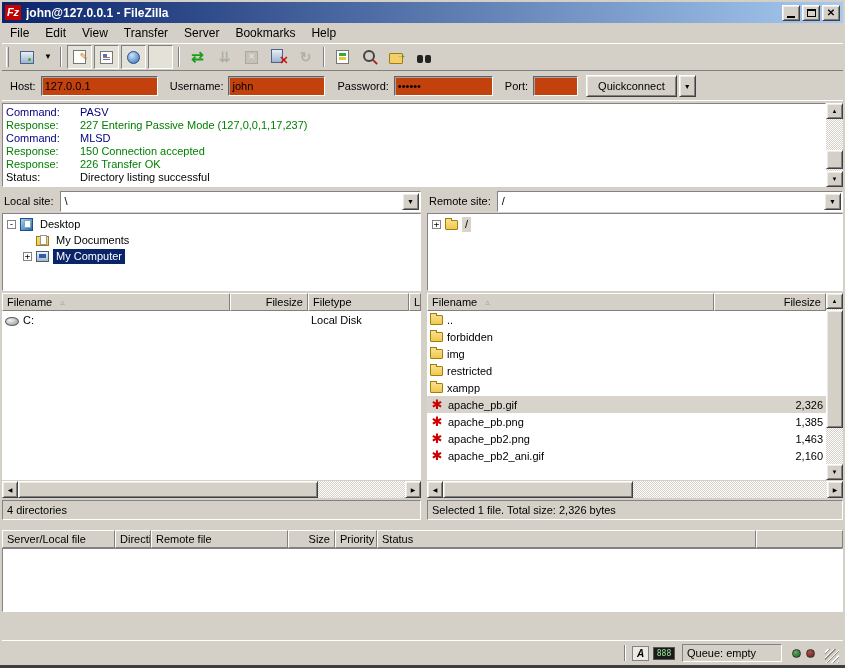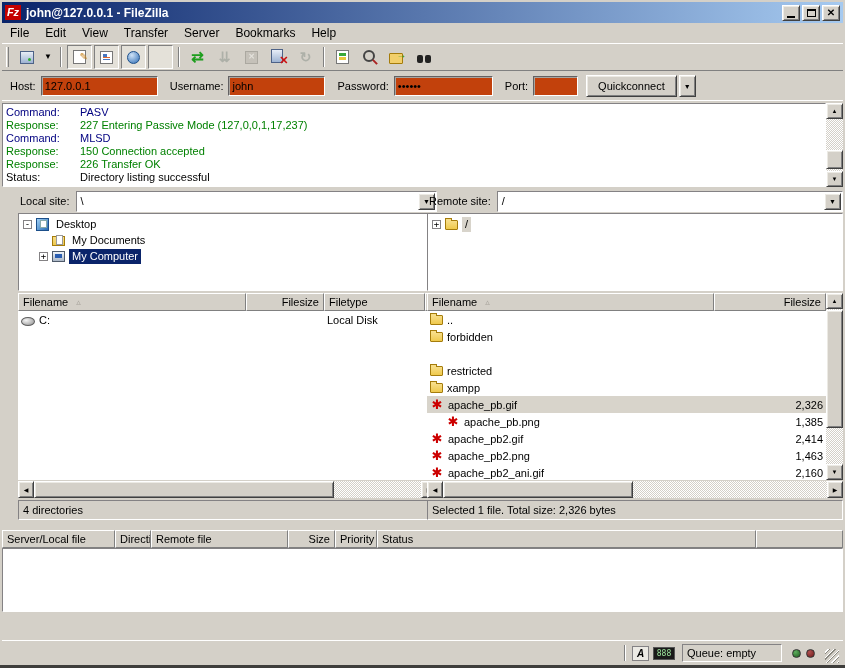--- a/index.html
+++ b/index.html
@@ -90,21 +90,21 @@
   .vscroll{position:relative}
   .scroll-btn{width:17px;height:16px;display:flex;align-items:center;justify-content:center;font-size:6px;color:#000}
   .vthumb{position:absolute;left:0;width:17px}
   .vbtn-down{position:absolute;left:0;bottom:0}
   .hscroll{position:absolute;display:flex;height:17px}
   .hbtn{width:16px;height:17px;display:flex;align-items:center;justify-content:center;font-size:6px}
   .htrack{flex:1;position:relative}
   .hthumb{position:absolute;top:0;height:17px}
 
   
-  #local-panel{position:absolute;left:18px;top:190px;width:419px;height:337px}
+  #local-panel{position:absolute;left:2px;top:190px;width:419px;height:337px}
   #remote-panel{position:absolute;left:427px;top:190px;width:416px;height:337px}
   #main-splitter{position:absolute;left:421px;top:190px;width:6px;height:337px}
   .site-row{position:absolute;top:0;left:0;right:0;height:22px;display:flex;align-items:center}
   .site-label{padding:0 6px 0 2px;white-space:nowrap}
   .combo{flex:1;height:21px;background:#fff;display:flex;align-items:center;position:relative;padding-left:4px}
   .combo-btn{position:absolute;right:1px;top:1px;width:17px;height:17px;display:flex;align-items:center;justify-content:center;font-size:7px}
   .tree-box{position:absolute;top:23px;left:0;right:0;height:78px;background:#fff;overflow:hidden;padding-top:2px}
   .tree-row{height:16px;display:flex;align-items:center;white-space:nowrap}
   .expander{width:9px;height:9px;border:1px solid #848284;background:#fff;font-size:9px;line-height:7px;
     text-align:center;margin-right:4px;flex-shrink:0;font-family:"DejaVu Sans Mono",monospace}
@@ -400,20 +400,24 @@
           <div class="cell right grow"></div>
         </div>
         <div class="list-row">
           <div class="cell" style="width: 287px;">
             <span class="fi ic-folder"></span>
             <span class="fname">forbidden</span>
           </div>
           <div class="cell right grow"></div>
         </div>
         <div class="list-row">
+          <div class="cell" style="width: 287px;">
+            <span class="fi ic-folder"></span>
+            <span class="fname">img</span>
+          </div>
           <div class="cell right grow"></div>
         </div>
         <div class="list-row">
           <div class="cell" style="width: 287px;">
             <span class="fi ic-folder"></span>
             <span class="fname">restricted</span>
           </div>
           <div class="cell right grow"></div>
         </div>
         <div class="list-row">
@@ -424,32 +428,25 @@
           <div class="cell right grow"></div>
         </div>
         <div class="list-row selected">
           <div class="cell" style="width: 287px;">
             <span class="fi ic-apache"></span>
             <span class="fname">apache_pb.gif</span>
           </div>
           <div class="cell right grow">2,326</div>
         </div>
         <div class="list-row">
-          <div class="cell" style="width: 287px; margin-left: 16px;">
+          <div class="cell" style="width: 287px;">
             <span class="fi ic-apache"></span>
             <span class="fname">apache_pb.png</span>
           </div>
           <div class="cell right grow">1,385</div>
-        </div>
-        <div class="list-row">
-          <div class="cell" style="width: 287px;">
-            <span class="fi ic-apache"></span>
-            <span class="fname">apache_pb2.gif</span>
-          </div>
-          <div class="cell right grow">2,414</div>
         </div>
         <div class="list-row">
           <div class="cell" style="width: 287px;">
             <span class="fi ic-apache"></span>
             <span class="fname">apache_pb2.png</span>
           </div>
           <div class="cell right grow">1,463</div>
         </div>
         <div class="list-row">
           <div class="cell" style="width: 287px;">

